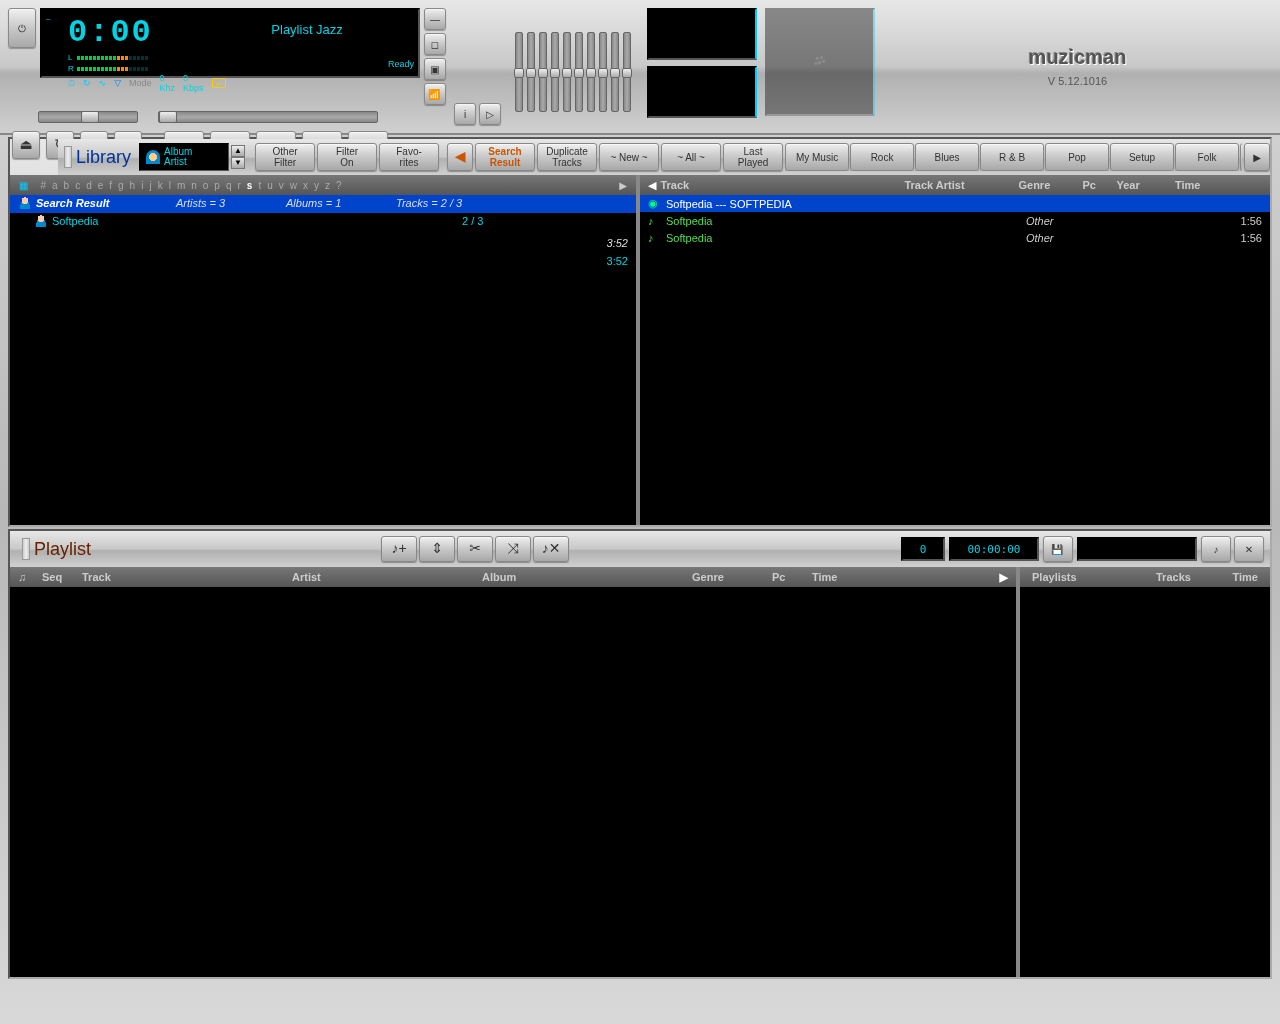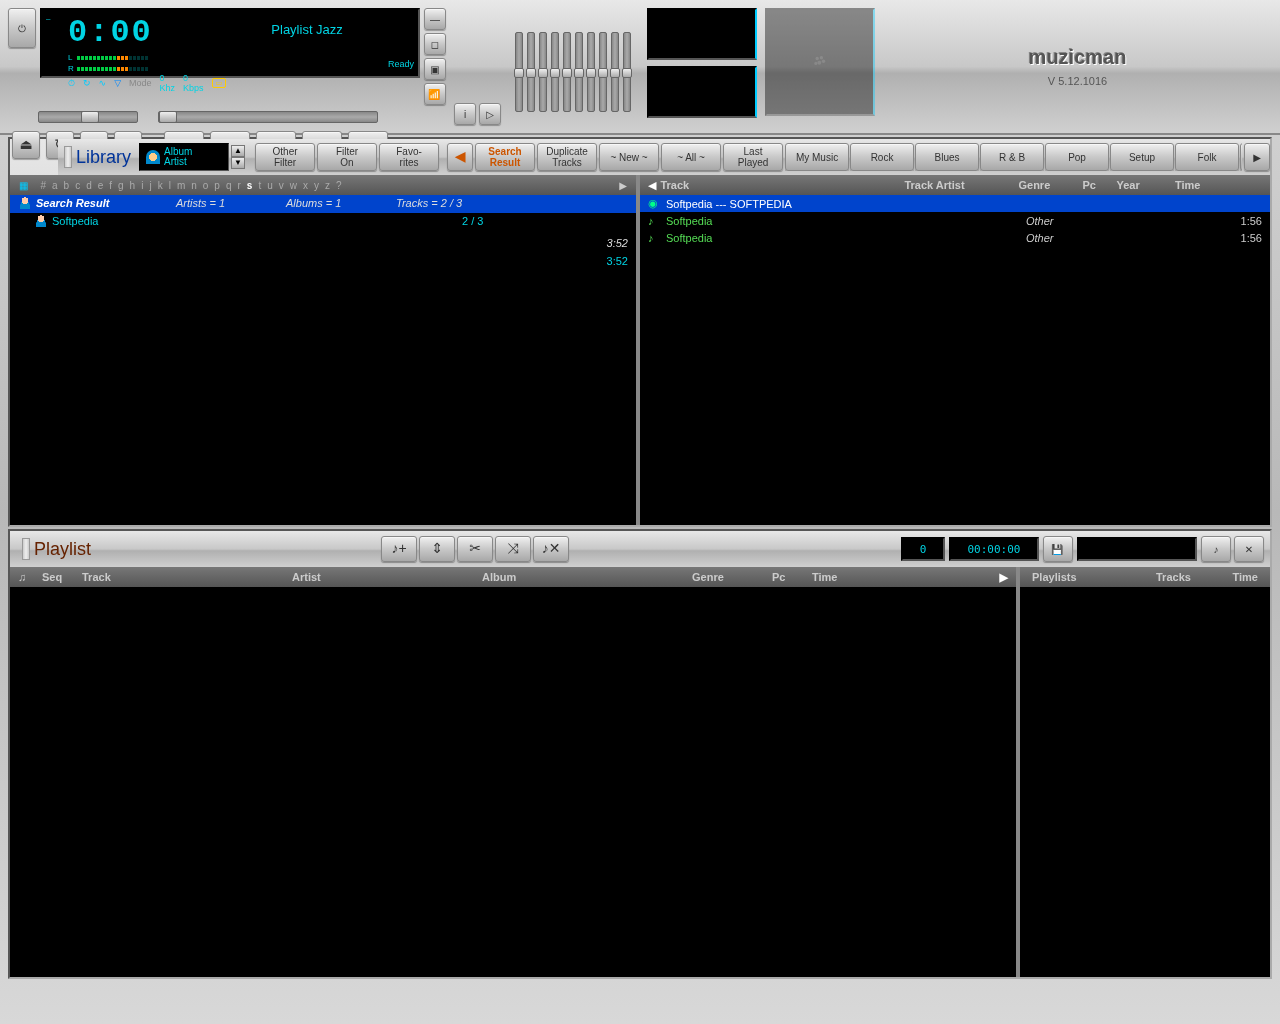--- a/index.html
+++ b/index.html
@@ -351,21 +351,21 @@
       <div id="alpha-bar">
         <span class="grid-icon">▦</span>
         <span id="alpha-letters"><span>#</span><span>a</span><span>b</span><span>c</span><span>d</span><span>e</span><span>f</span><span>g</span><span>h</span><span>i</span><span>j</span><span>k</span><span>l</span><span>m</span><span>n</span><span>o</span><span>p</span><span>q</span><span>r</span><span class="active">s</span><span>t</span><span>u</span><span>v</span><span>w</span><span>x</span><span>y</span><span>z</span><span>?</span></span>
         <span style="flex:1"></span>
         <span style="color:#ccc">▶</span>
       </div>
       <div id="tree">
         <div class="tree-row selected">
           <span class="icon person-sm"></span>
           <span class="name">Search Result</span>
-          <span class="meta" style="width:110px">Artists = 1</span>
+          <span class="meta" style="width:110px">Artists = 3</span>
           <span class="meta" style="width:110px">Albums = 1</span>
           <span class="meta" style="width:120px">Tracks = 2 / 3</span>
           <span class="spacer"></span>
           <span class="dur meta">3:52</span>
         </div>
         <div id="tree-rows">
             <div class="tree-row">
               <span style="width:16px"></span>
               <span class="icon person-sm"></span>
               <span class="sub" style="flex:0 0 410px">Softpedia</span>

